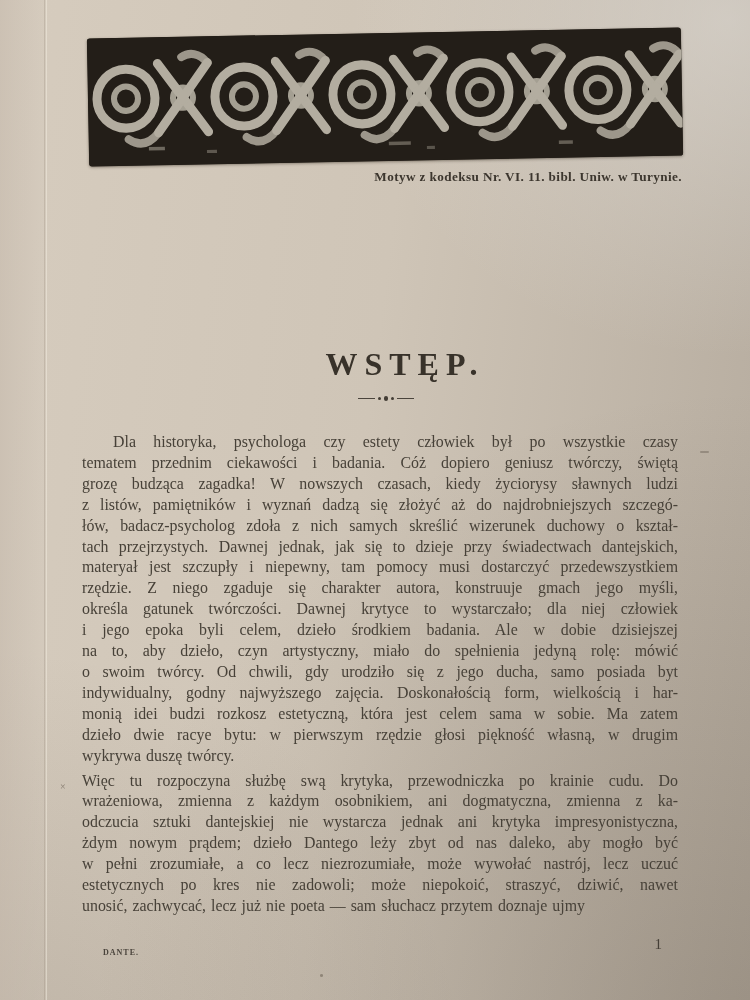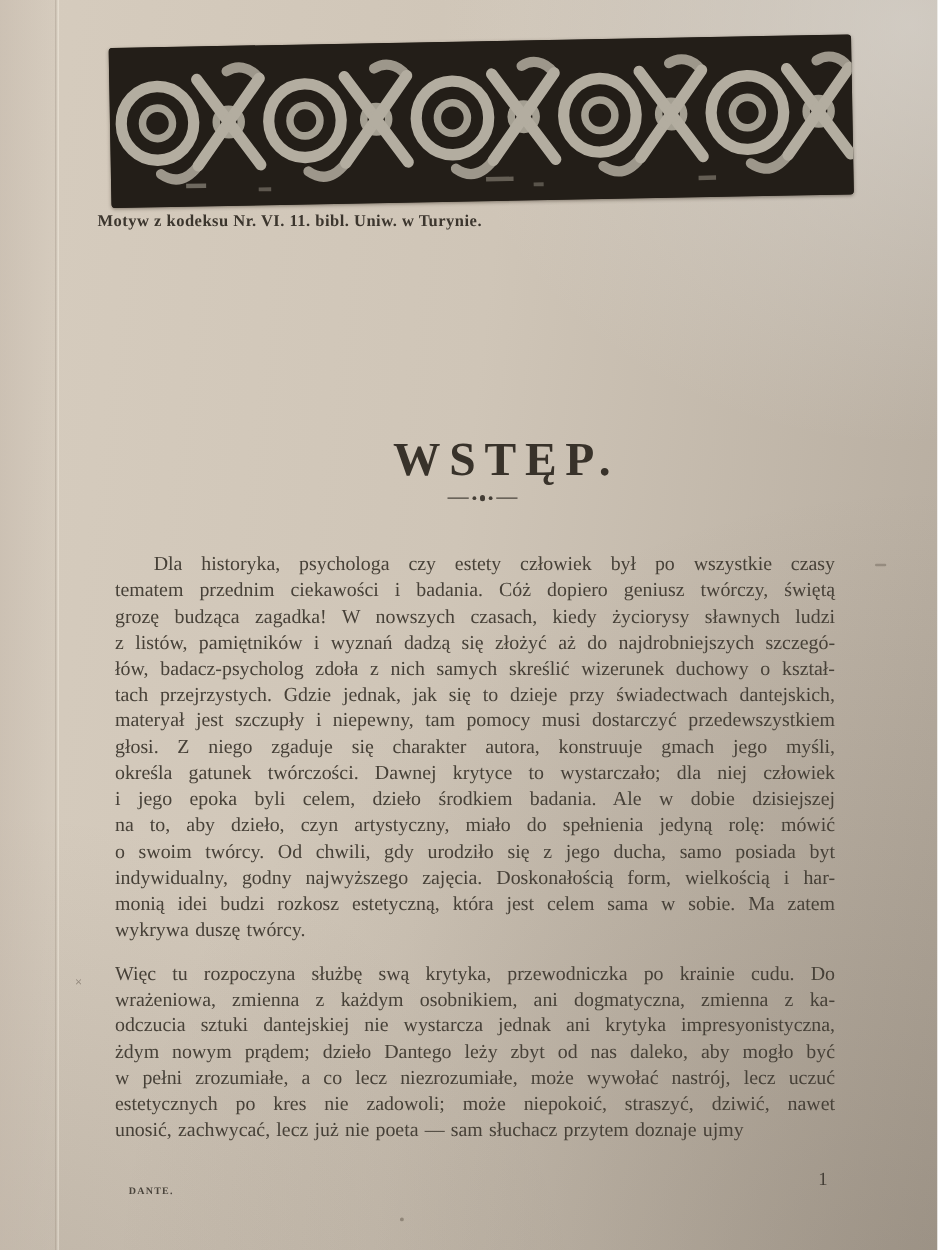--- a/index.html
+++ b/index.html
@@ -28,43 +28,43 @@
   .ornament{
     position:absolute;left:88px;top:33px;width:594px;height:128px;
     transform:rotate(-1.05deg);transform-origin:center;
     background:#231e18;border-radius:3px;
     box-shadow:0 1px 3px rgba(40,30,20,.45);
     overflow:hidden;
   }
   .ornament svg{display:block;width:100%;height:100%;}
   .caption{
     position:absolute;left:78px;top:169px;width:604px;
-    text-align:left;font-size:13.2px;font-weight:bold;
+    text-align:right;font-size:13.2px;font-weight:bold;
     letter-spacing:.4px;color:#3c362e;
   }
   .title{
     position:absolute;left:78px;top:346px;width:604px;margin:0;
     text-align:center;transform:translateX(25px);
-    font-size:38px;font-weight:bold;letter-spacing:7px;color:#38322a;
+    font-size:32px;font-weight:bold;letter-spacing:7px;color:#38322a;
   }
   .divider{
     position:absolute;left:78px;top:396px;width:604px;
     display:flex;justify-content:center;align-items:center;gap:3px;
     transform:translateX(6px);
   }
   .divider .dash{width:17px;height:1.5px;background:#4a443c;}
   .divider .dot{width:3px;height:3px;border-radius:50%;background:#433d35;}
   .divider .dot.mid{width:4.5px;height:4.5px;}
   
   .textblock{
     position:absolute;left:78px;top:428px;width:604px;
     font-size:15.9px;line-height:20.9px;color:#474138;
     word-spacing:1px;
   }
-  .paragraph{margin:14px;}
+  .paragraph{margin:4px;}
   .line{text-align:justify;text-align-last:justify;}
   .line.last{text-align-last:left;}
   .line.indent{text-indent:31px;}
   
   .sig{
     position:absolute;left:103px;top:948px;
     font-size:8px;font-weight:bold;letter-spacing:1px;color:#4a443c;
   }
   .pagenum{
     position:absolute;right:88px;top:936px;
@@ -133,29 +133,30 @@
     <span class="dash"></span>
   </div>
 
   <div class="textblock" id="textblock">
       <div class="paragraph">
         <div class="line indent">Dla historyka, psychologa czy estety człowiek był po wszystkie czasy</div>
         <div class="line">tematem przednim ciekawości i badania. Cóż dopiero geniusz twórczy, świętą</div>
         <div class="line">grozę budząca zagadka! W nowszych czasach, kiedy życiorysy sławnych ludzi</div>
         <div class="line">z listów, pamiętników i wyznań dadzą się złożyć aż do najdrobniejszych szczegó-</div>
         <div class="line">łów, badacz-psycholog zdoła z nich samych skreślić wizerunek duchowy o kształ-</div>
-        <div class="line">tach przejrzystych. Gdzie jednak, jak się to dzieje przy świadectwach dantejskich,</div>
+        <div class="line">tach przejrzystych. Dawnej jednak, jak się to dzieje przy świadectwach dantejskich,</div>
         <div class="line">materyał jest szczupły i niepewny, tam pomocy musi dostarczyć przedewszystkiem</div>
-        <div class="line">głosi. Z niego zgaduje się charakter autora, konstruuje gmach jego myśli,</div>
+        <div class="line">rzędzie. Z niego zgaduje się charakter autora, konstruuje gmach jego myśli,</div>
         <div class="line">określa gatunek twórczości. Dawnej krytyce to wystarczało; dla niej człowiek</div>
         <div class="line">i jego epoka byli celem, dzieło środkiem badania. Ale w dobie dzisiejszej</div>
         <div class="line">na to, aby dzieło, czyn artystyczny, miało do spełnienia jedyną rolę: mówić</div>
         <div class="line">o swoim twórcy. Od chwili, gdy urodziło się z jego ducha, samo posiada byt</div>
         <div class="line">indywidualny, godny najwyższego zajęcia. Doskonałością form, wielkością i har-</div>
         <div class="line">monią idei budzi rozkosz estetyczną, która jest celem sama w sobie. Ma zatem</div>
+        <div class="line">dzieło dwie racye bytu: w pierwszym rzędzie głosi piękność własną, w drugim</div>
         <div class="line last">wykrywa duszę twórcy.</div>
       </div>
       <div class="paragraph">
         <div class="line">Więc tu rozpoczyna służbę swą krytyka, przewodniczka po krainie cudu. Do</div>
         <div class="line">wrażeniowa, zmienna z każdym osobnikiem, ani dogmatyczna, zmienna z ka-</div>
         <div class="line">odczucia sztuki dantejskiej nie wystarcza jednak ani krytyka impresyonistyczna,</div>
         <div class="line">żdym nowym prądem; dzieło Dantego leży zbyt od nas daleko, aby mogło być</div>
         <div class="line">w pełni zrozumiałe, a co lecz niezrozumiałe, może wywołać nastrój, lecz uczuć</div>
         <div class="line">estetycznych po kres nie zadowoli; może niepokoić, straszyć, dziwić, nawet</div>
         <div class="line last">unosić, zachwycać, lecz już nie poeta — sam słuchacz przytem doznaje ujmy</div>

